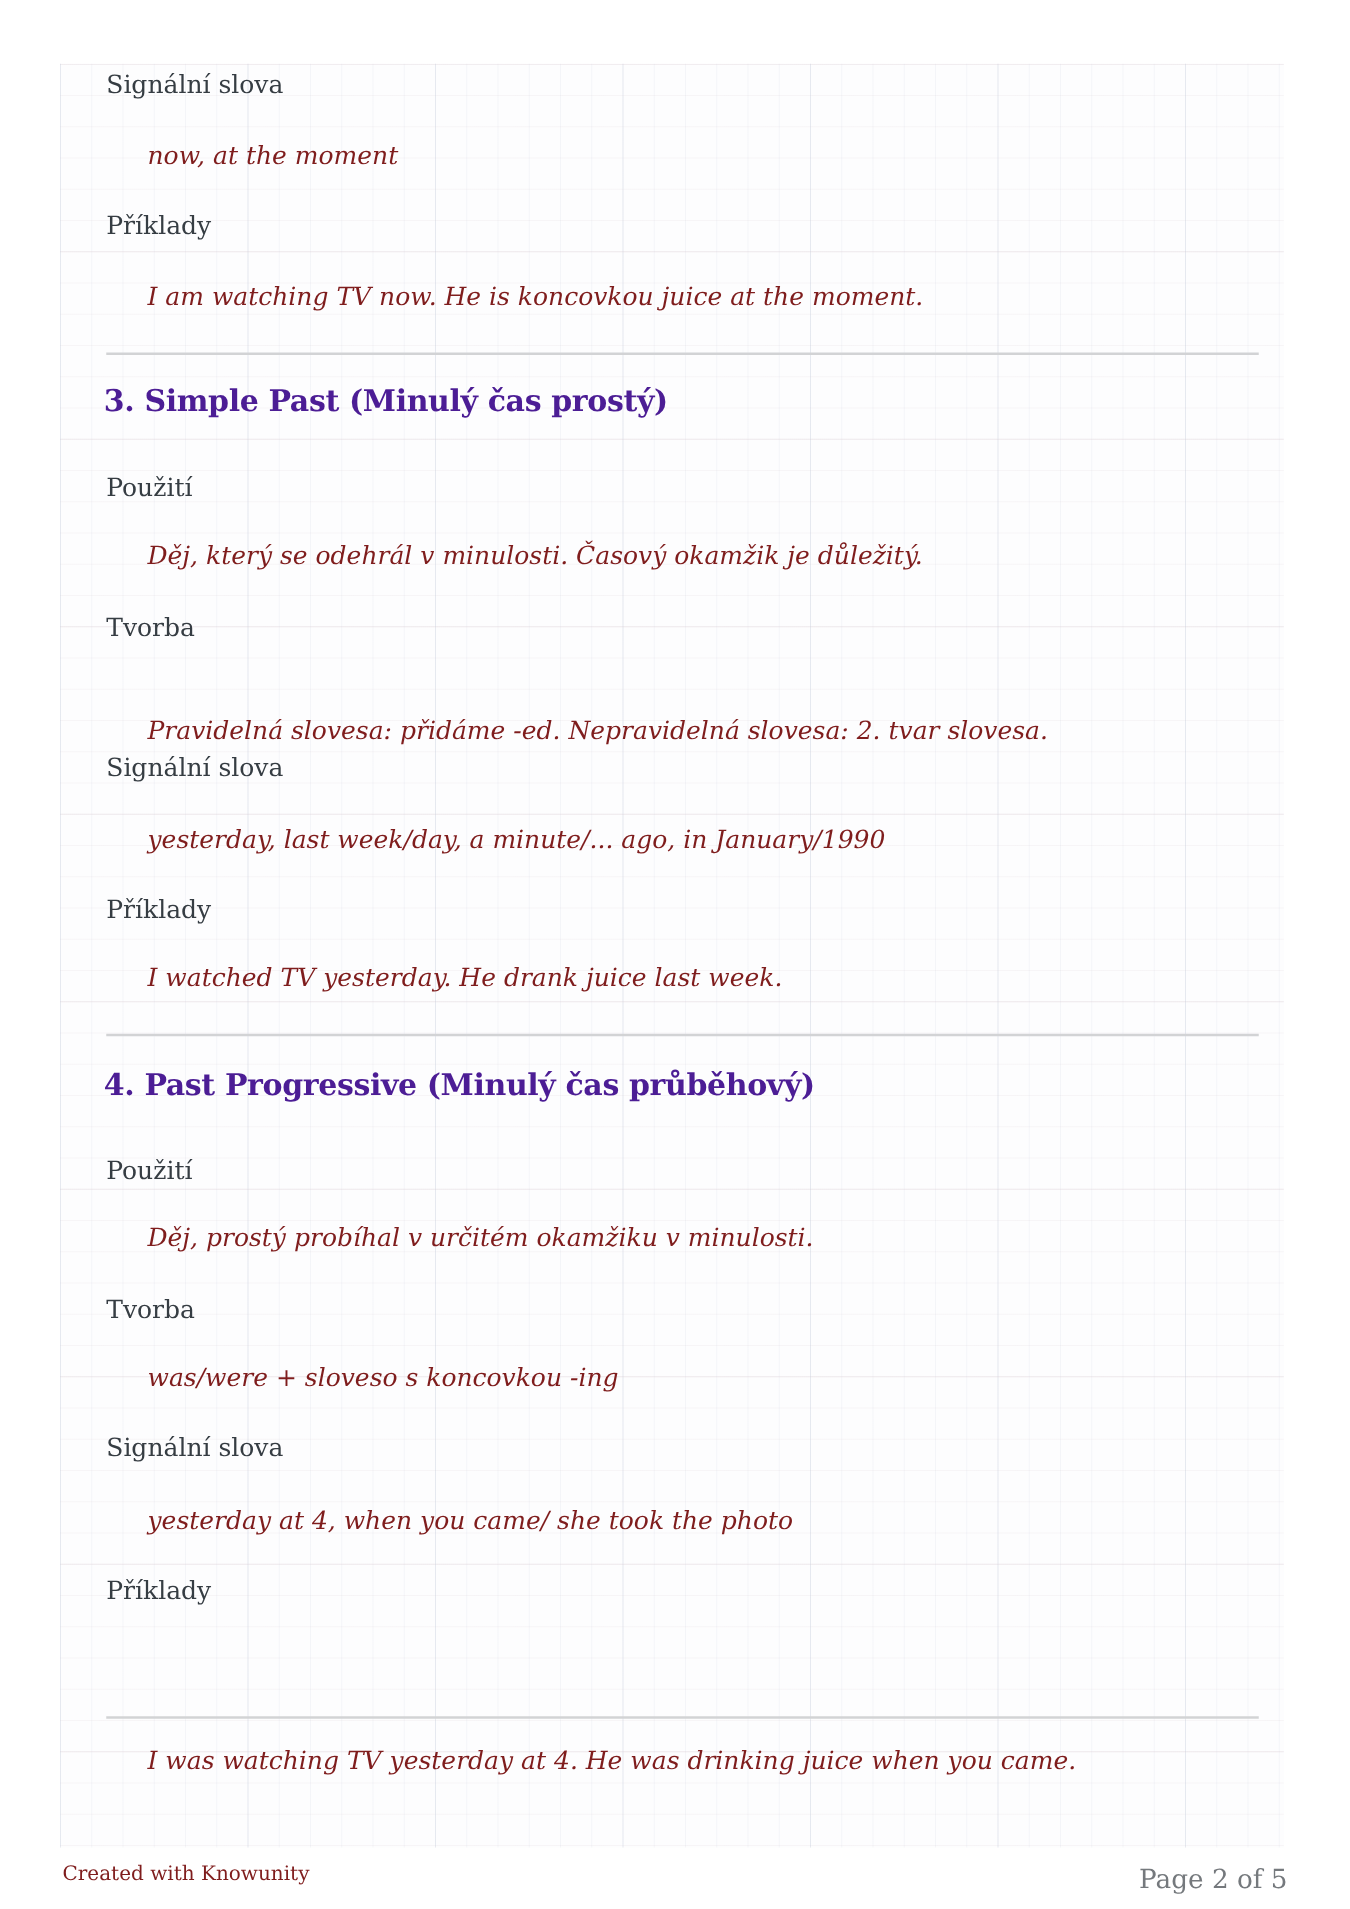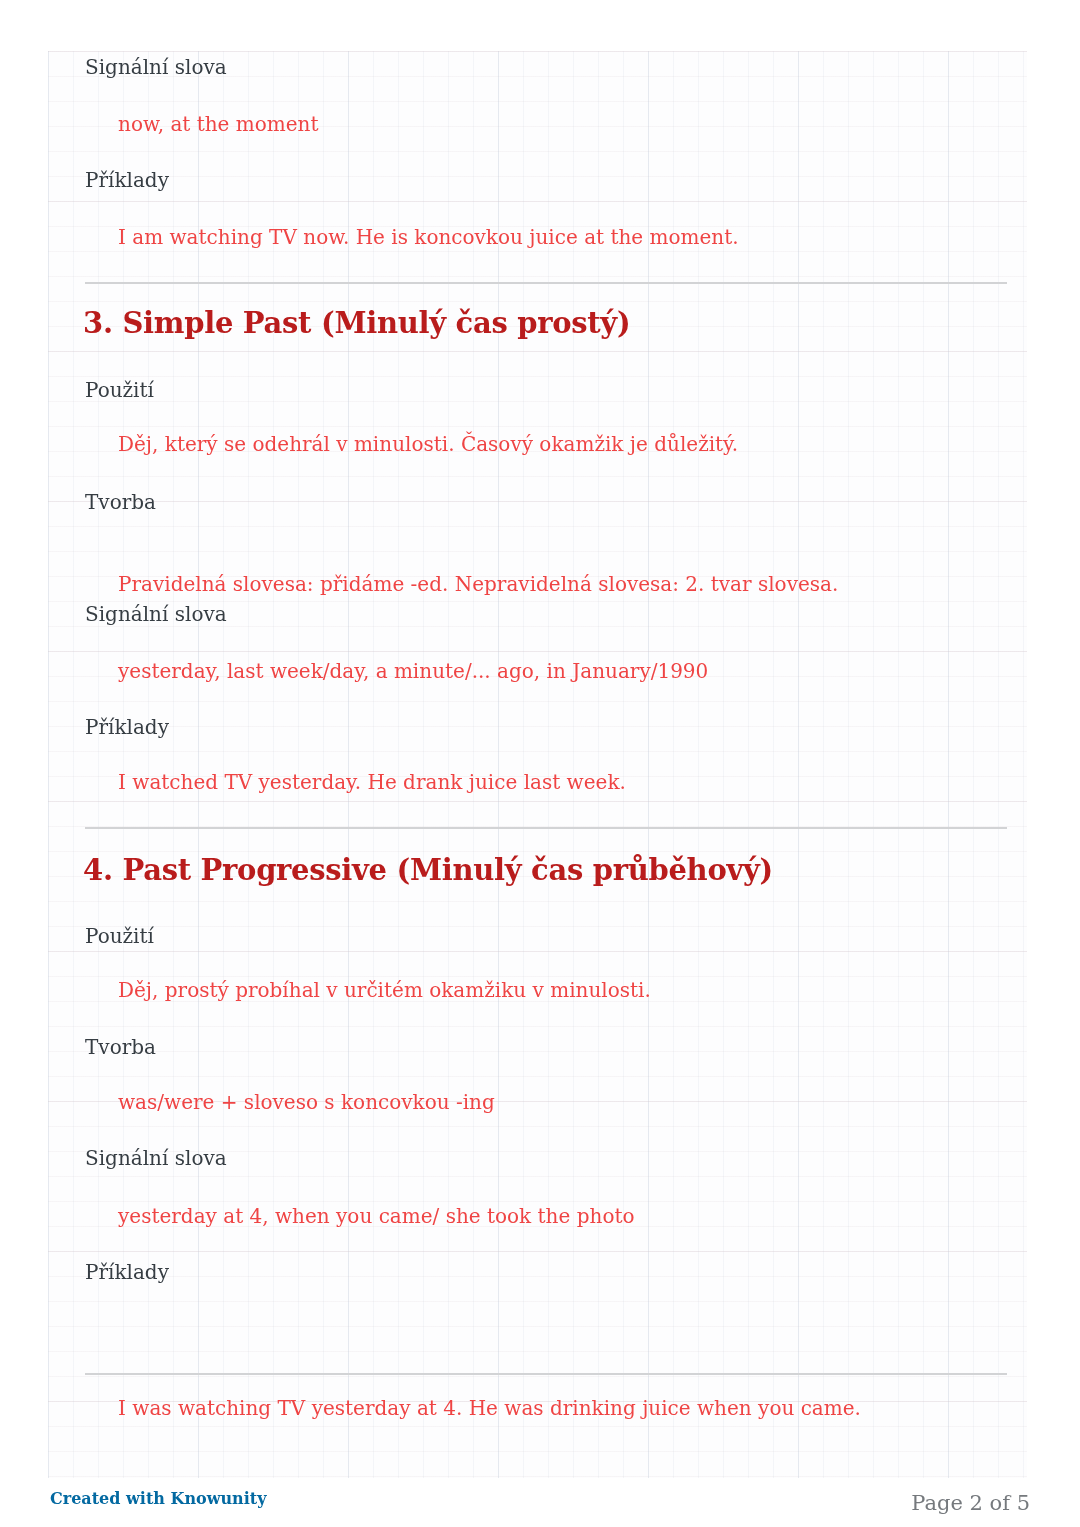--- a/index.html
+++ b/index.html
@@ -32,45 +32,46 @@
 
   .label {
     left: 85px;
     font-weight: normal;
     font-size: 20px;
     color: #363d43;
   }
   .body {
     left: 118px;
     font-size: 20px;
-    color: #ef4444;
+    color: #7f1d1d;
+    font-style: italic;
   }
   .heading {
     left: 83px;
     font-weight: bold;
-    font-size: 29px;
-    color: #b91c1c;
+    font-size: 24px;
+    color: #4c1d95;
     letter-spacing: -0.3px;
     line-height: 1.15;
   }
   .divider {
     position: absolute;
     left: 85px;
     width: 922px;
     height: 2px;
     background: #d2d3d5;
   }
 
   .footer-left {
     position: absolute;
     left: 50px;
     top: 1489px;
-    font-weight: bold;
+    font-weight: normal;
     font-size: 16px;
-    color: #0369a1;
+    color: #7f1d1d;
   }
   .footer-right {
     position: absolute;
     left: 0;
     top: 1491px;
     width: 1030px;
     text-align: right;
     font-size: 21px;
     color: #75797d;
   }

